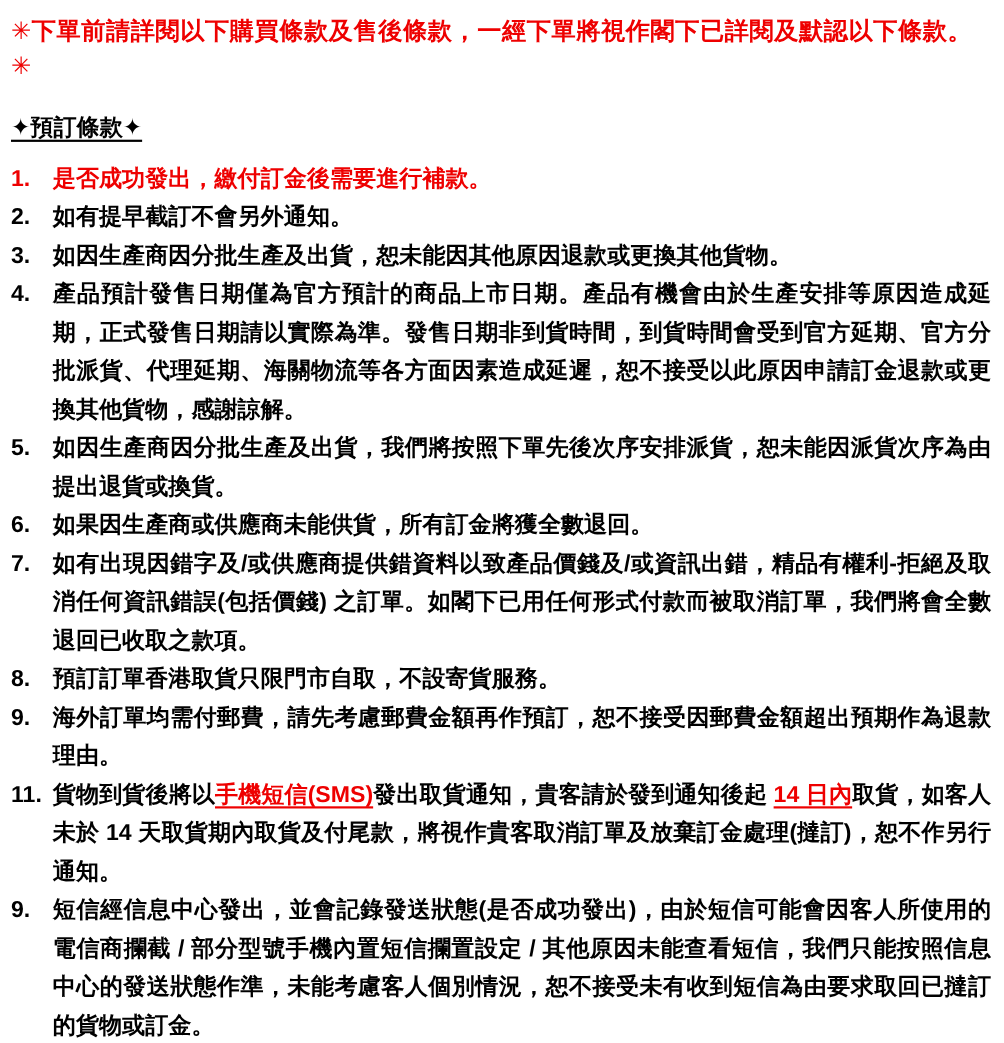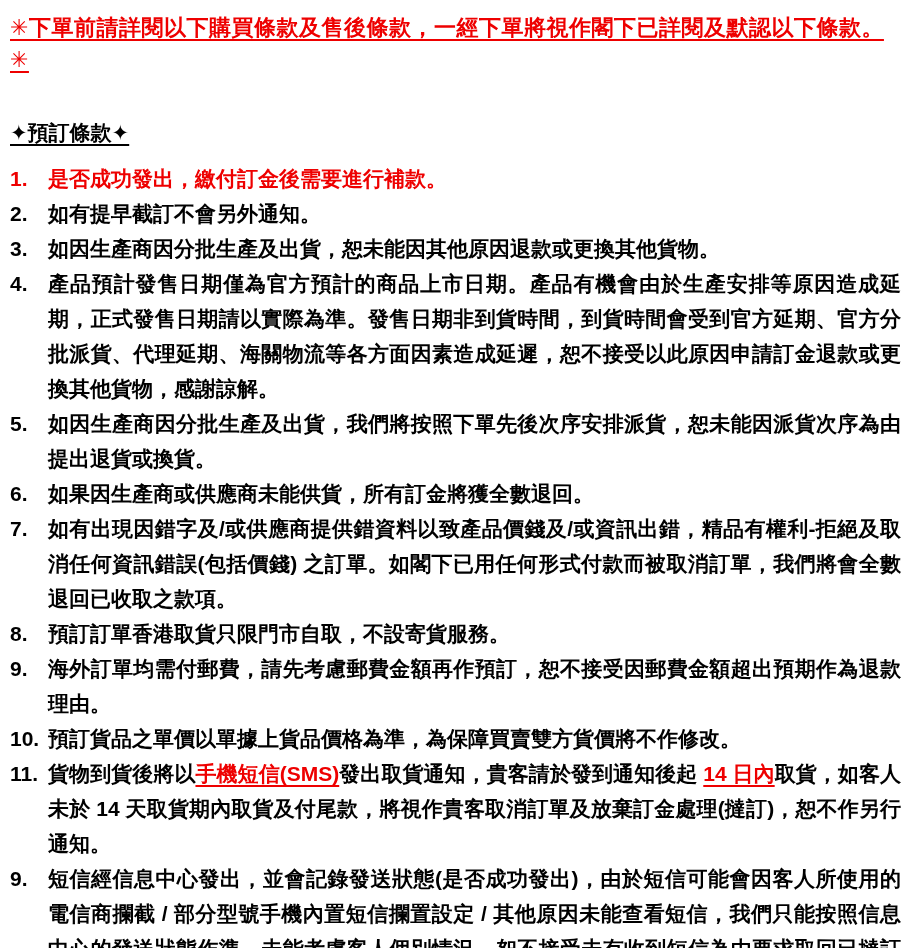--- a/index.html
+++ b/index.html
@@ -14,24 +14,23 @@
     padding: 12px 12px 6px 10px;
     font-family: "Liberation Sans", "DejaVu Sans", sans-serif;
     font-weight: 700;
     color: var(--ink, #000000);
     overflow: hidden;
   }
   .notice {
     color: var(--red, #ee0000);
     font-size: 22px;
     line-height: 32px;
-    text-decoration: underline;
     text-underline-offset: 4px;
     letter-spacing: 0.5px;
-    margin: 0 0 32px 0;
+    margin: 0 0 16px 0;
   }
   .section-title {
     color: var(--ink, #000000);
     font-size: 21px;
     line-height: 30px;
     text-decoration: underline;
     text-underline-offset: 4px;
     margin: 10px 0 13px 0;
     display: inline-block;
   }
@@ -105,24 +104,20 @@
     </div>
     <div class="term-row">
       <span class="term-num">8.</span>
       <span class="term-text"><span>預訂訂單香港取貨只限門市自取，不設寄貨服務。</span></span>
     </div>
     <div class="term-row">
       <span class="term-num">9.</span>
       <span class="term-text"><span>海外訂單均需付郵費，請先考慮郵費金額再作預訂，恕不接受因郵費金額超出預期作為退款理由。</span></span>
     </div>
     <div class="term-row">
-      <span class="term-num">10.</span>
-      <span class="term-text"><span>預訂貨品之單價以單據上貨品價格為準，為保障買賣雙方貨價將不作修改。</span></span>
-    </div>
-    <div class="term-row">
       <span class="term-num">11.</span>
       <span class="term-text"><span>貨物到貨後將以</span><span class="red-underline">手機短信(SMS)</span><span>發出取貨通知，貴客請於發到通知後起 </span><span class="red-underline">14 日內</span><span>取貨，如客人未於 14 天取貨期內取貨及付尾款，將視作貴客取消訂單及放棄訂金處理(撻訂)，恕不作另行通知。</span></span>
     </div>
     <div class="term-row">
       <span class="term-num">9.</span>
       <span class="term-text"><span>短信經信息中心發出，並會記錄發送狀態(是否成功發出)，由於短信可能會因客人所使用的電信商攔截 / 部分型號手機內置短信攔置設定 / 其他原因未能查看短信，我們只能按照信息中心的發送狀態作準，未能考慮客人個別情況，恕不接受未有收到短信為由要求取回已撻訂的貨物或訂金。</span></span>
     </div>
   </div>
 
 </body></html>

